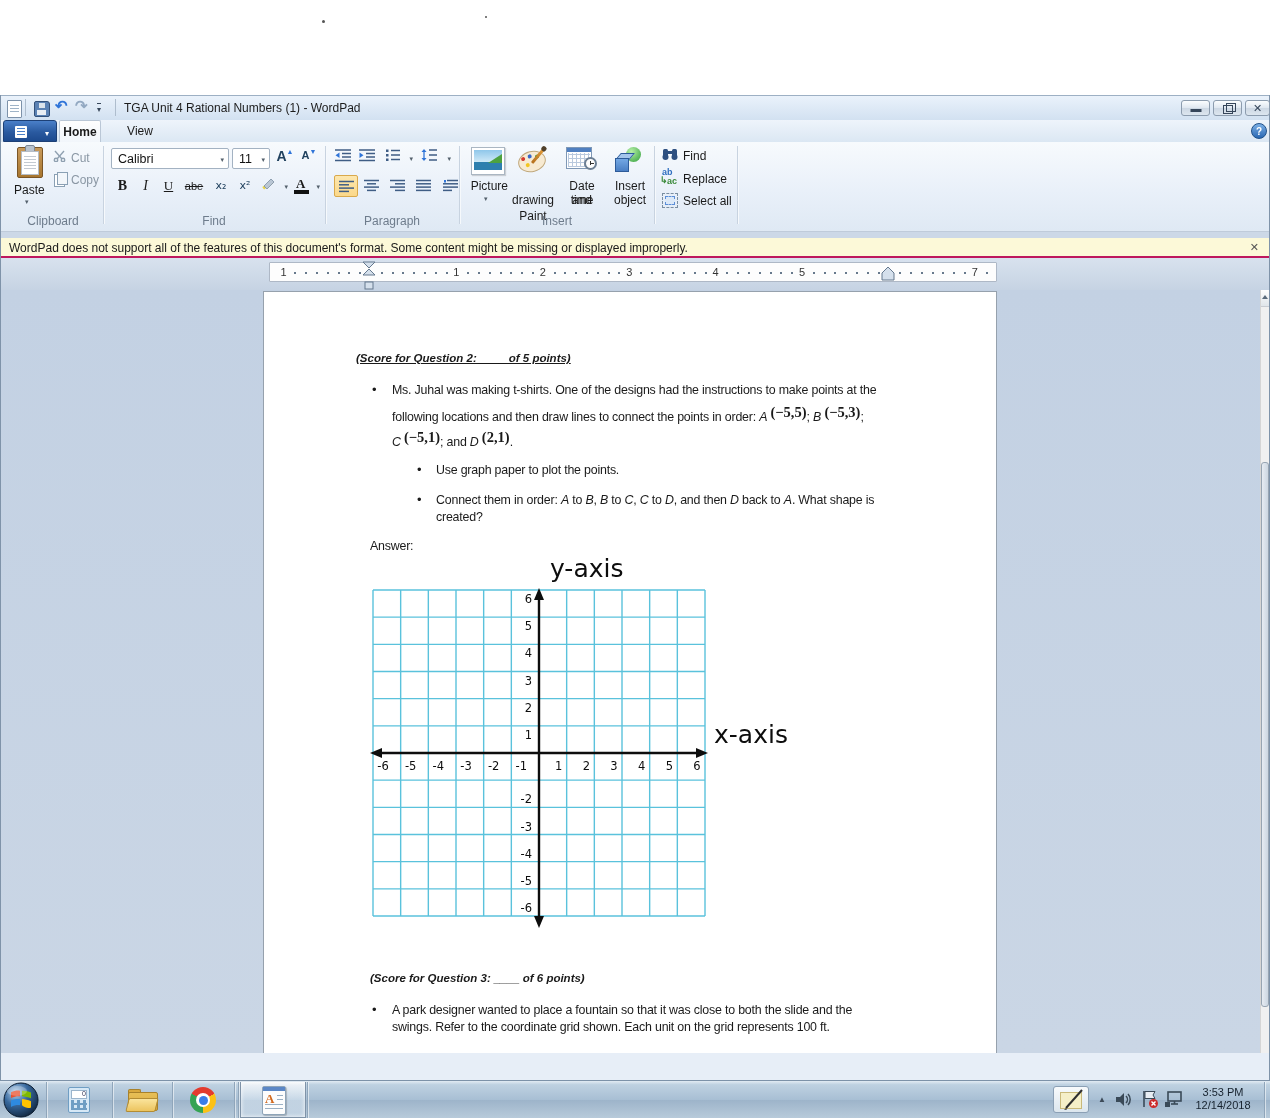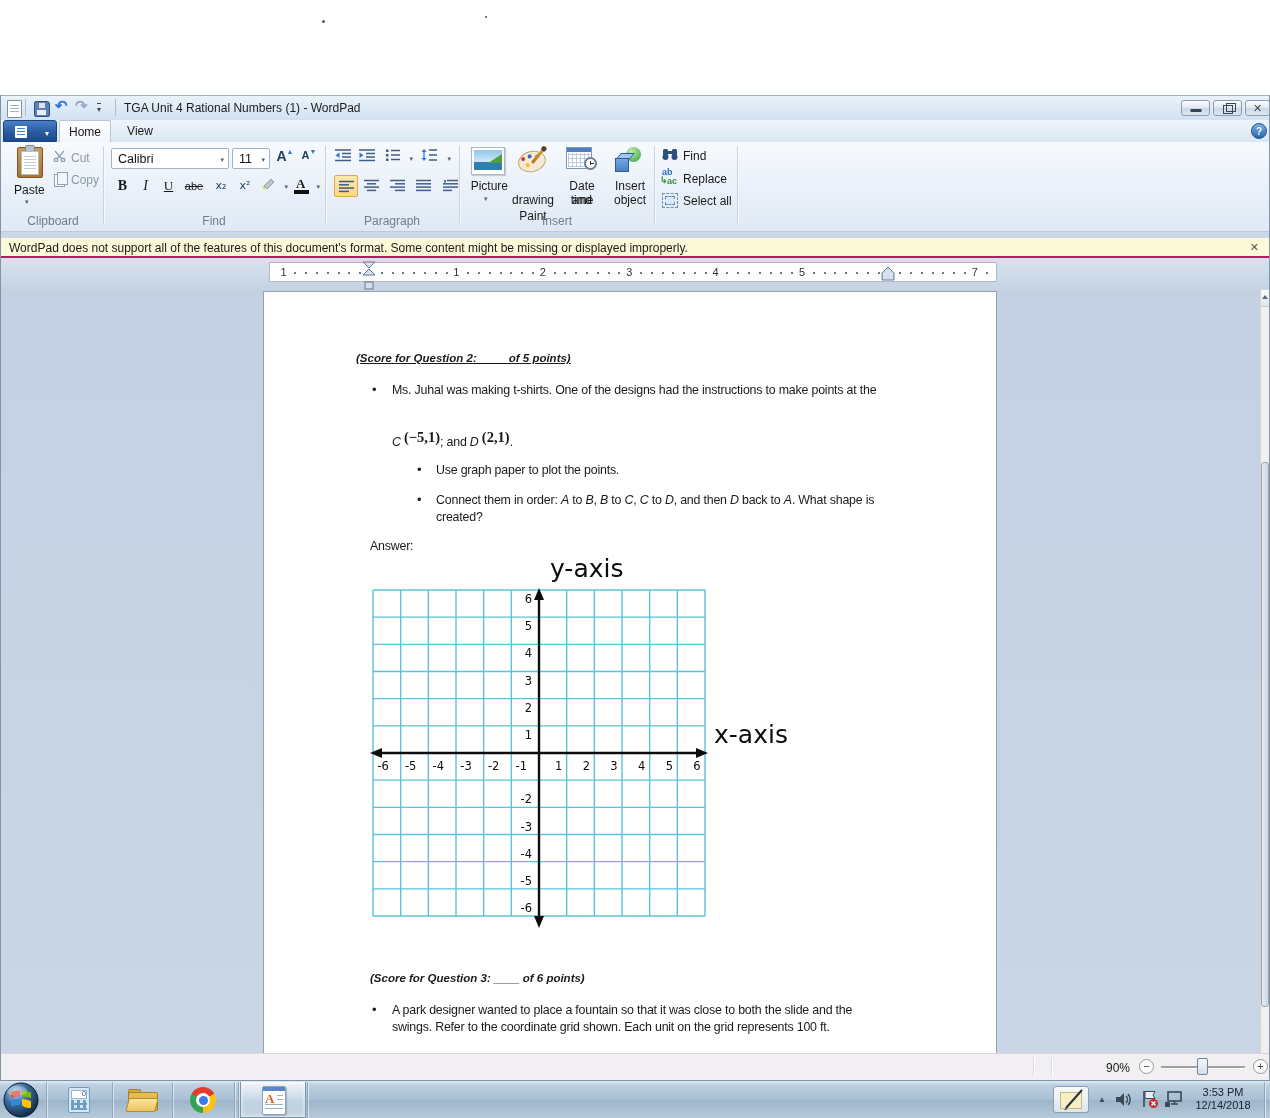--- a/index.html
+++ b/index.html
@@ -179,21 +179,21 @@
 
     <div class="tabrow">
       <span class="menu-btn">
         <span class="menu-doc">
             <i style="top:2px"></i>
             <i style="top:5px"></i>
             <i style="top:8px"></i>
           </span>
         <span class="menu-dd">▾</span>
       </span>
-      <span class="tab active" style="left:58px;width:52px;">Home</span>
+      <span class="tab active" style="left:58px;width:42px;font-weight:bold;">Home</span>
       <span class="tab" style="left:112px;width:54px;">View</span>
       <span class="help-circ">?</span>
     </div>
 
     <div class="ribbon">
 
       <div class="rbtn" style="left:8px;top:3px;width:40px;height:64px;">
         <span class="pastebrd">
             <span class="clip"></span>
           <span class="paper">
@@ -517,20 +517,21 @@
         <path d="M7,1 L13,7 L13,14 L1,14 L1,7 Z" fill="#d5e0ec" stroke="#64788e"></path>
       </svg>
     </div>
 
     <div class="docarea">
       <div class="pagewhite">
         <span class="doc-line score" style="left:92px;top:60px;text-decoration:underline;">(Score for Question 2: ____ of 5 points)</span>
 
         <span class="doc-line bullet" style="left:108px;top:90px;">•</span>
         <span class="doc-line" style="left:128px;top:91px;">Ms. Juhal was making t-shirts. One of the designs had the instructions to make points at the</span>
+        <span class="doc-line" style="left:128px;top:116px;"><span>following locations and then draw lines to connect the points in order: </span><span class="seg-i">A</span><span> </span><span class="seg-m">(−5,5)</span><span>; </span><span class="seg-i">B</span><span> </span><span class="seg-m">(−5,3)</span><span>;</span></span>
         <span class="doc-line" style="left:128px;top:141px;"><span class="seg-i">C</span><span> </span><span class="seg-m">(−5,1)</span><span>; and </span><span class="seg-i">D</span><span> </span><span class="seg-m">(2,1)</span><span>.</span></span>
 
         <span class="doc-line bullet" style="left:153px;top:170px;">•</span>
         <span class="doc-line" style="left:172px;top:171px;">Use graph paper to plot the points.</span>
 
         <span class="doc-line bullet" style="left:153px;top:200px;">•</span>
         <span class="doc-line" style="left:172px;top:201px;"><span>Connect them in order: </span><span class="seg-i">A</span><span> to </span><span class="seg-i">B</span><span>, </span><span class="seg-i">B</span><span> to </span><span class="seg-i">C</span><span>, </span><span class="seg-i">C</span><span> to </span><span class="seg-i">D</span><span>, and then </span><span class="seg-i">D</span><span> back to </span><span class="seg-i">A</span><span>. What shape is</span></span>
         <span class="doc-line" style="left:172px;top:218px;">created?</span>
 
         <span class="doc-line" style="left:106px;top:247px;">Answer:</span>
@@ -600,29 +601,20 @@
         <span class="doc-line" style="left:128px;top:711px;">A park designer wanted to place a fountain so that it was close to both the slide and the</span>
         <span class="doc-line" style="left:128px;top:728px;">swings. Refer to the coordinate grid shown. Each unit on the grid represents 100 ft.</span>
       </div>
     </div>
 
     <div class="vscroll">
       <div class="vs-up"></div>
       <div class="vs-thumb"></div>
     </div>
 
-    <div class="statusbar">
-      <span class="st-sep" style="left:1032px;"></span>
-      <span class="st-sep" style="left:1050px;"></span>
-      <span class="zoom-label" style="left:1105px;">90%</span>
-      <span class="zoom-circle" style="left:1138px;">−</span>
-      <span class="zoom-track" style="left:1160px;"></span>
-      <span class="zoom-thumb" style="left:1196px;"></span>
-      <span class="zoom-circle" style="left:1252px;">+</span>
-    </div>
   </div>
 
   <div class="taskbar">
     <div class="abs" style="left:3px;top:1px;width:42px;height:36px;">
       <svg width="36" height="36" viewBox="0 0 36 36" style="margin-top:0px">
         <defs>
             <radialGradient id="orb" cx="35%" cy="28%" r="80%">
           <stop offset="0" stop-color="#b9d6f0"></stop>
               <stop offset="0.45" stop-color="#38699e"></stop>
               <stop offset="1" stop-color="#0e2239"></stop>

